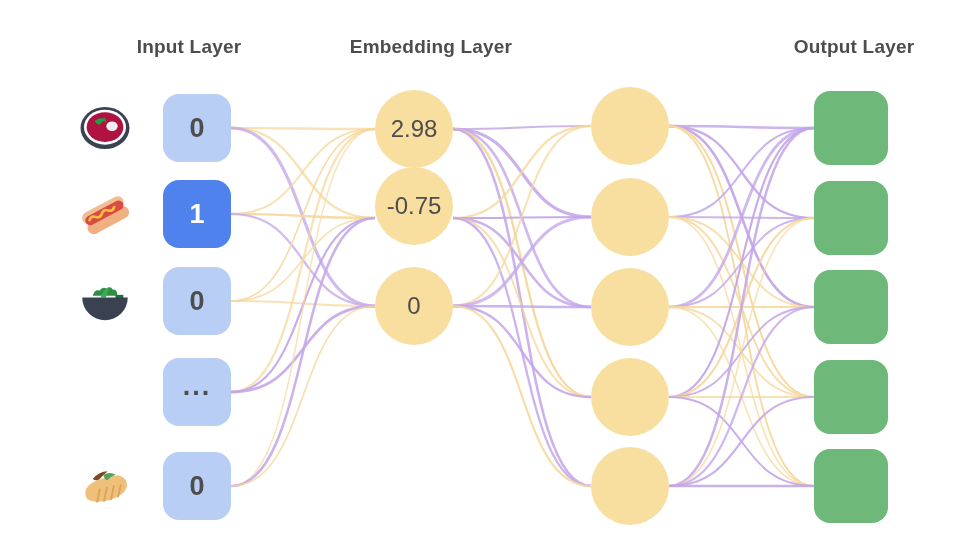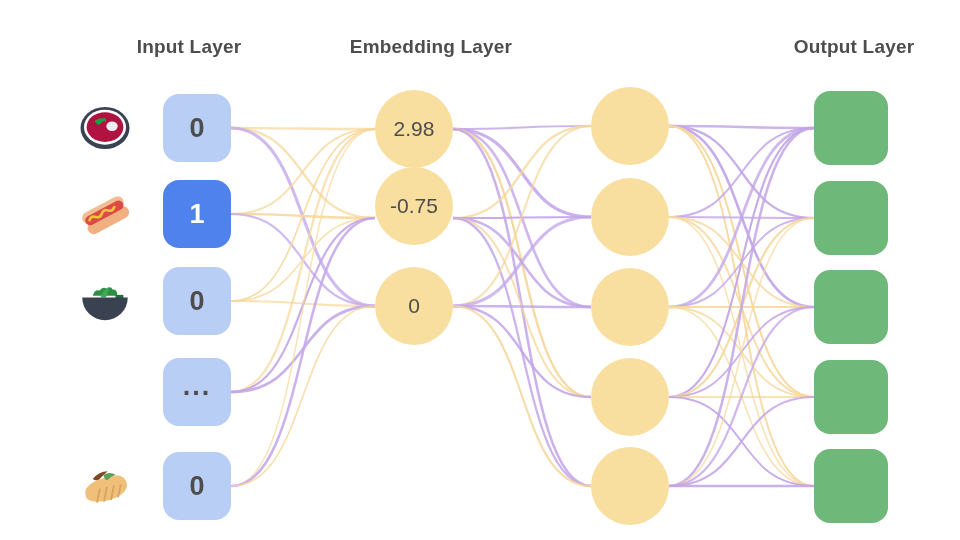--- a/index.html
+++ b/index.html
@@ -83,21 +83,21 @@
   .node-circle {
     position: absolute;
     width: 78px;
     height: 78px;
     border-radius: 50%;
     background: #f8dfa0;
     transform: translate(-50%, -50%);
     display: flex;
     align-items: center;
     justify-content: center;
-    font-size: 21px;
+    font-size: 24px;
     color: #4d4d4d;
     font-weight: normal;
   }
 
   
   .output-box {
     position: absolute;
     width: 74px;
     height: 74px;
     border-radius: 16px;

